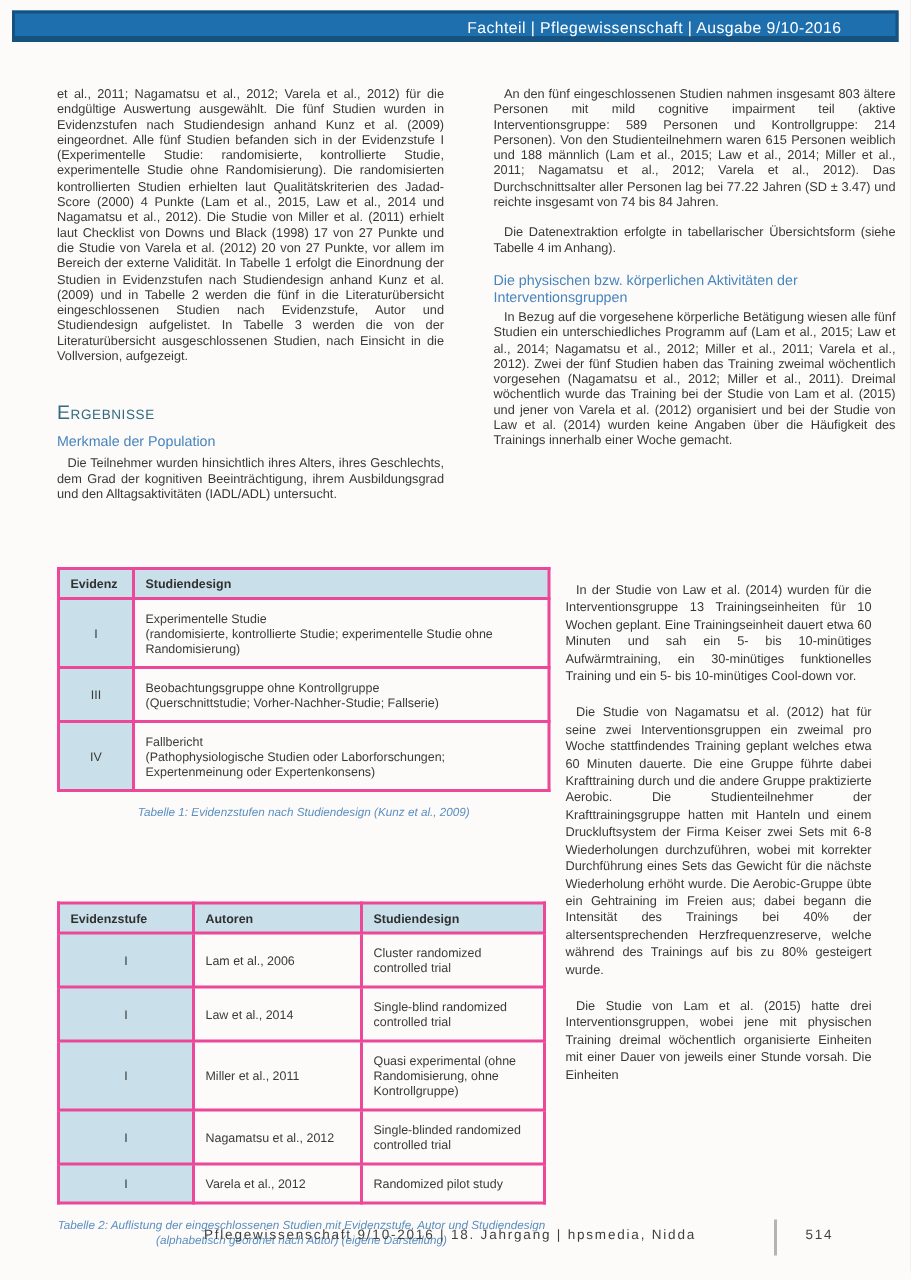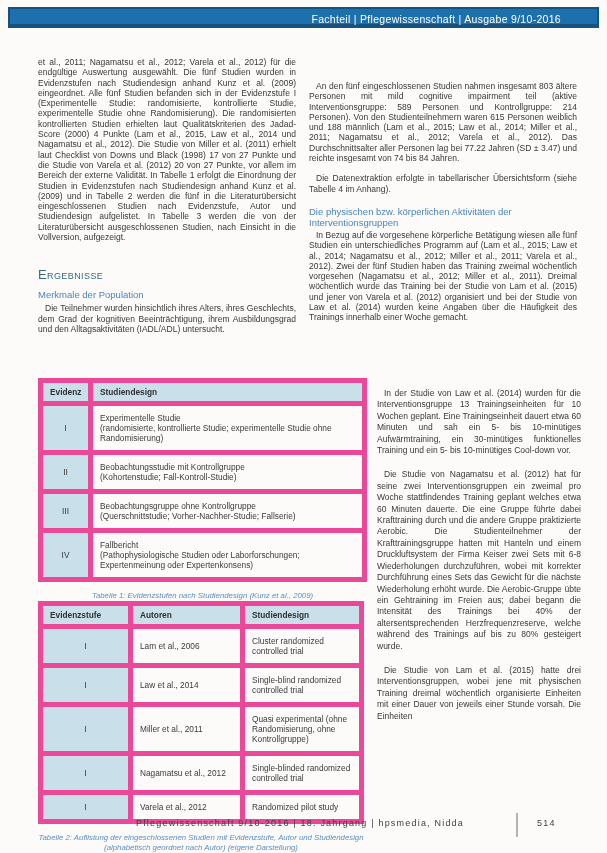--- a/index.html
+++ b/index.html
@@ -11,21 +11,21 @@
   
   .header-bar {
     position:absolute; left:8px; top:7px; right:8px; height:21px;
     background:#1e6fae; border:2px solid #15527f; border-bottom-width:4px;
     color:#ffffff; font-size:10.5px; line-height:21px; letter-spacing:.3px;
     text-align:right; padding-right:36px; box-sizing:border-box;
     padding-left:8px;
   }
   
   .col-left  { position:absolute; left:38px;  top:57px; width:258px; }
-  .col-right { position:absolute; left:309px; top:57px; width:268px;margin-top:24px; }
+  .col-right { position:absolute; left:329px; top:57px; width:268px; }
   .col-right-narrow { position:absolute; left:377px; top:388px; width:204px; }
 
   .body-text {
     margin:0; font-size:8.5px; line-height:10.3px; text-align:justify;
     hyphens:auto; -webkit-hyphens:auto; color:#383838;
   }
   .body-text.indent { text-indent:7px; }
   .spaced { margin-top:10px; }
   .col-right-narrow .body-text { line-height:11.4px; }
   .col-right-narrow .spaced { margin-top:13px; }
@@ -37,21 +37,21 @@
   .sub-heading {
     margin:7px 0 3px 0; font-weight:400; font-size:9.5px;
     color:#4785bd; line-height:11px;
   }
   .sub-heading.multi { margin-top:12px; margin-bottom:2px; width:230px; }
 
   
   .table-block-1 { position:absolute; left:38px; top:378px; width:329px; }
   .table-block-2 { position:absolute; left:38px; top:601px; width:326px; }
   table { width:100%; border-collapse:collapse; table-layout:fixed; }
-  th, td { border:5px solid #ec4899; box-sizing:border-box;margin-left:33px; }
+  th, td { border:2px solid #ec4899; box-sizing:border-box;margin-left:33px; }
   th {
     background:#c9e0ea; font-weight:bold; font-size:8.3px; text-align:left;
     padding:4px 7px; color:#303030;
   }
   td { font-size:8.3px; line-height:10px; color:#3a3a3a; }
   td.level {
     background:#c9e0ea; text-align:center; vertical-align:middle; padding:4px 2px;
   }
   td.text-cell { padding:7px 7px; white-space:pre-line; vertical-align:middle; }
   .t1-col-level { width:50px; }
@@ -95,25 +95,20 @@
         <tr>
           <th>Evidenz</th>
           <th>Studiendesign</th>
         </tr>
       </thead>
       <tbody>
         <tr>
           <td class="level">I</td>
           <td class="text-cell">Experimentelle Studie
 (randomisierte, kontrollierte Studie; experimentelle Studie ohne Randomisierung)</td>
-        </tr>
-        <tr>
-          <td class="level">II</td>
-          <td class="text-cell">Beobachtungsstudie mit Kontrollgruppe
-(Kohortenstudie; Fall-Kontroll-Studie)</td>
         </tr>
         <tr>
           <td class="level">III</td>
           <td class="text-cell">Beobachtungsgruppe ohne Kontrollgruppe
 (Querschnittstudie; Vorher-Nachher-Studie; Fallserie)</td>
         </tr>
         <tr>
           <td class="level">IV</td>
           <td class="text-cell">Fallbericht
 (Pathophysiologische Studien oder Laborforschungen; Expertenmeinung oder Expertenkonsens)</td>

